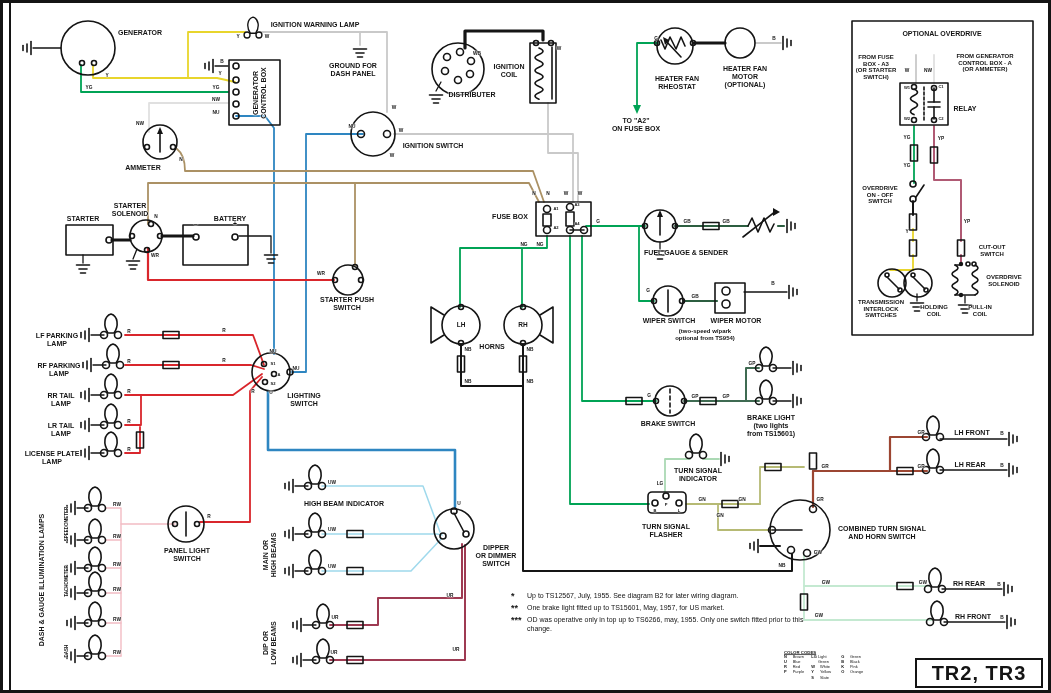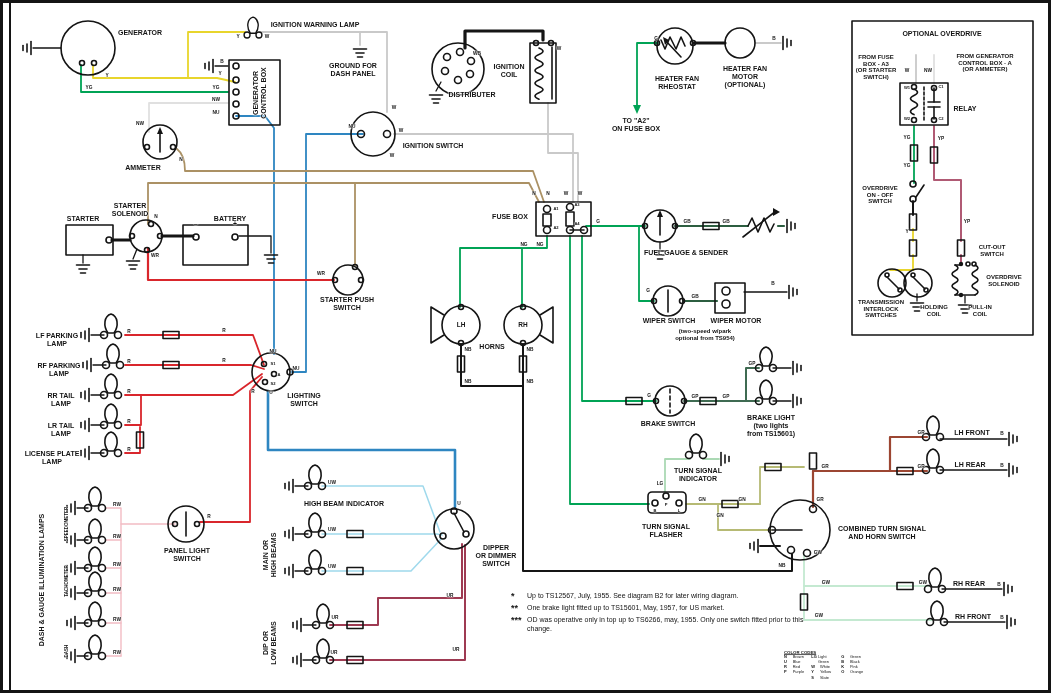--- a/index.html
+++ b/index.html
@@ -762,14 +762,17 @@
             <span>Pink</span>
           </div>
           <div class="cc-row">
             <span class="cc-code">O</span>
             <span>Orange</span>
           </div>
         </div>
       </div>
 </div>
 
-
+<div id="trbox">
+  <span>TR2, TR3</span>
 </div>
 
+</div>
+
 </body></html>

